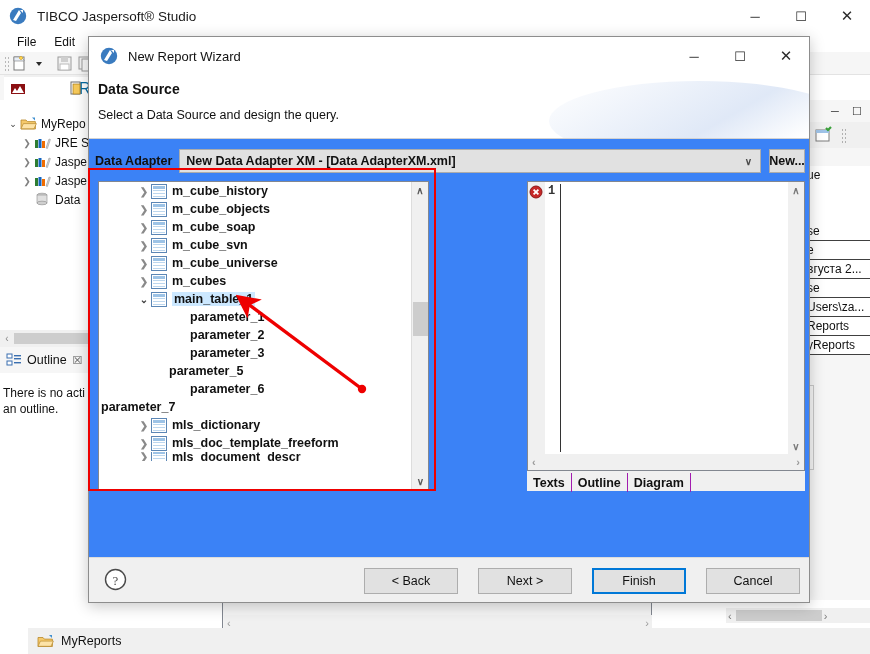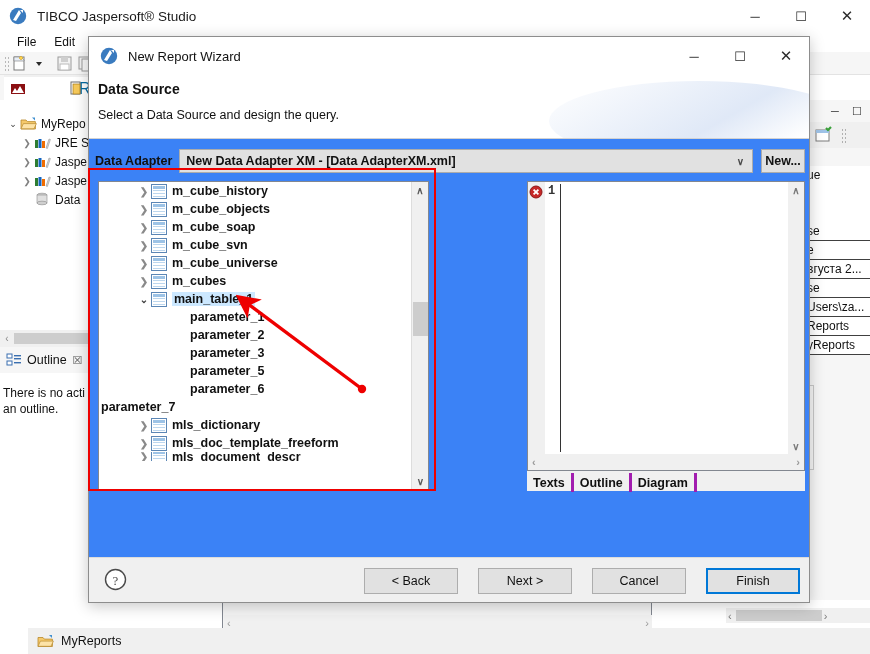--- a/index.html
+++ b/index.html
@@ -148,21 +148,21 @@
 
   .adapter-row { position: absolute; left: 6px; top: 10px; width: 710px; height: 24px; display: flex; align-items: center; }
   .adapter-label { font-size: 12.5px; color: #111; margin-right: 7px; }
   .adapter-combo {
     flex: 1; height: 24px; background: #e1e1e1; border: 1px solid #acacac;
     display: flex; align-items: center; padding-left: 6px; font-size: 12.5px; color: #111;
     position: relative;
   }
   .combo-caret { position: absolute; right: 8px; color: #4a4a4a; font-size: 10px; }
   .adapter-new {
-    width: 44px; height: 24px; margin-left: 8px; background: #e1e1e1; border: 1px solid #acacac;
+    width: 36px; height: 24px; margin-left: 8px; background: #e1e1e1; border: 1px solid #acacac;
     display: flex; align-items: center; justify-content: center; font-size: 12.5px; color: #111;
   }
 
   
   .tree-panel {
     position: absolute; left: 9px; top: 42px; width: 331px; height: 310px;
     background: #ffffff; border: 1px solid #828790;
   }
   .tree-scroll { position: absolute; left: 0; top: 0; width: 314px; height: 308px; overflow: hidden; }
   .t-row {
@@ -190,21 +190,21 @@
   .q-errico { position: absolute; left: 1px; top: 3px; width: 14px; height: 14px; }
   .q-lineno { position: absolute; left: 20px; top: 2px; font-size: 12px; color: #333; font-family: "Liberation Mono", monospace; }
   .q-caret { position: absolute; left: 32px; top: 2px; width: 1px; height: 268px; background: #333; }
   .q-vscroll { position: absolute; right: 0; top: 0; width: 16px; height: 272px; background: #f0f0f0; }
   .qv-arrow { height: 16px; display: flex; align-items: center; justify-content: center; color: #7a7a7a; font-size: 10px; }
   .q-hscroll { position: absolute; left: 0; bottom: 0; width: 276px; height: 16px; background: #f0f0f0;
                display: flex; align-items: center; justify-content: space-between; padding: 0 4px;
                color: #9a9a9a; font-size: 11px; }
   .q-tabs { position: absolute; left: 0; top: 292px; width: 278px; height: 19px; display: flex; align-items: center; }
   .q-tab { height: 19px; padding: 0 6px; font-size: 12.5px; color: #111; display: flex; align-items: center;
-           border-right: 3px solid #a21caf; }
+           border-right: 1px solid #a21caf; }
 
   .dlg-footer {
     position: relative; height: 45px; background: #f0f0f0; border-top: 1px solid #dcdcdc;
   }
   .help-ico { position: absolute; left: 15px; top: 10px; width: 23px; height: 23px; }
   .btn-row { position: absolute; right: 9px; top: 10px; display: flex; gap: 20px; }
   .dbtn {
     width: 94px; height: 26px; background: #e1e1e1; border: 1px solid #adadad;
     display: flex; align-items: center; justify-content: center; font-size: 12.5px; color: #111;
   }
@@ -545,21 +545,21 @@
 
           <div class="t-row" style="padding-left:91px">
             <span class="t-label">parameter_1</span>
           </div>
           <div class="t-row" style="padding-left:91px">
             <span class="t-label">parameter_2</span>
           </div>
           <div class="t-row" style="padding-left:91px">
             <span class="t-label">parameter_3</span>
           </div>
-          <div class="t-row" style="padding-left:91px">
+          <div class="t-row" style="padding-left:70px">
             <span class="t-label">parameter_5</span>
           </div>
           <div class="t-row" style="padding-left:91px">
             <span class="t-label">parameter_6</span>
           </div>
           <div class="t-row" style="">
             <span class="t-label">parameter_7</span>
           </div>
 
           <div class="t-row" style="padding-left:38px">
@@ -624,22 +624,22 @@
     <div class="dlg-footer">
       <span class="help-ico">
         <svg width="23" height="23" viewBox="0 0 23 23">
           <circle cx="11.5" cy="11.5" r="10" fill="#fff" stroke="#4a4a4a" stroke-width="1.4"></circle>
           <text x="11.5" y="16.5" font-size="13" text-anchor="middle" fill="#4a4a4a" font-family="Liberation Serif, serif">?</text>
         </svg>
       </span>
       <div class="btn-row">
         <div class="dbtn">&lt; Back</div>
         <div class="dbtn">Next &gt;</div>
+        <div class="dbtn default">Finish</div>
         <div class="dbtn">Cancel</div>
-        <div class="dbtn default">Finish</div>
       </div>
     </div>
   </div>
 
   <div class="anno-rect"></div>
   <svg class="anno-arrow">
     <defs>
       <marker id="ah" markerWidth="7" markerHeight="7" refX="5.4" refY="3.5" orient="auto">
         <path d="M0,0 L7,3.5 L0,7 L1.8,3.5 z" fill="#ee0000"></path>
       </marker>

